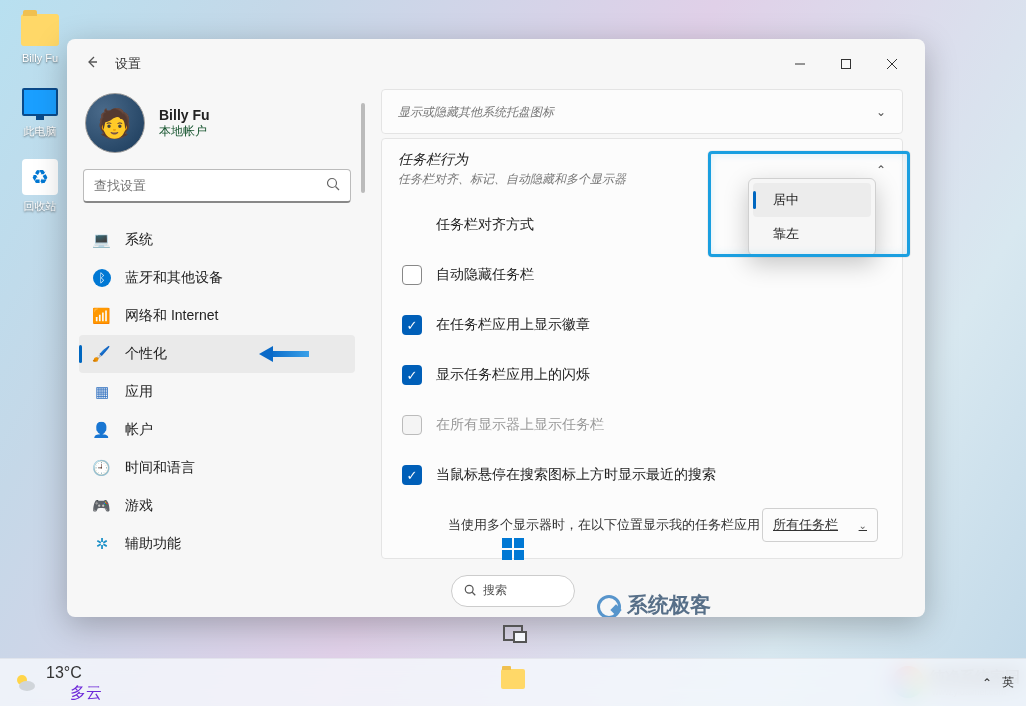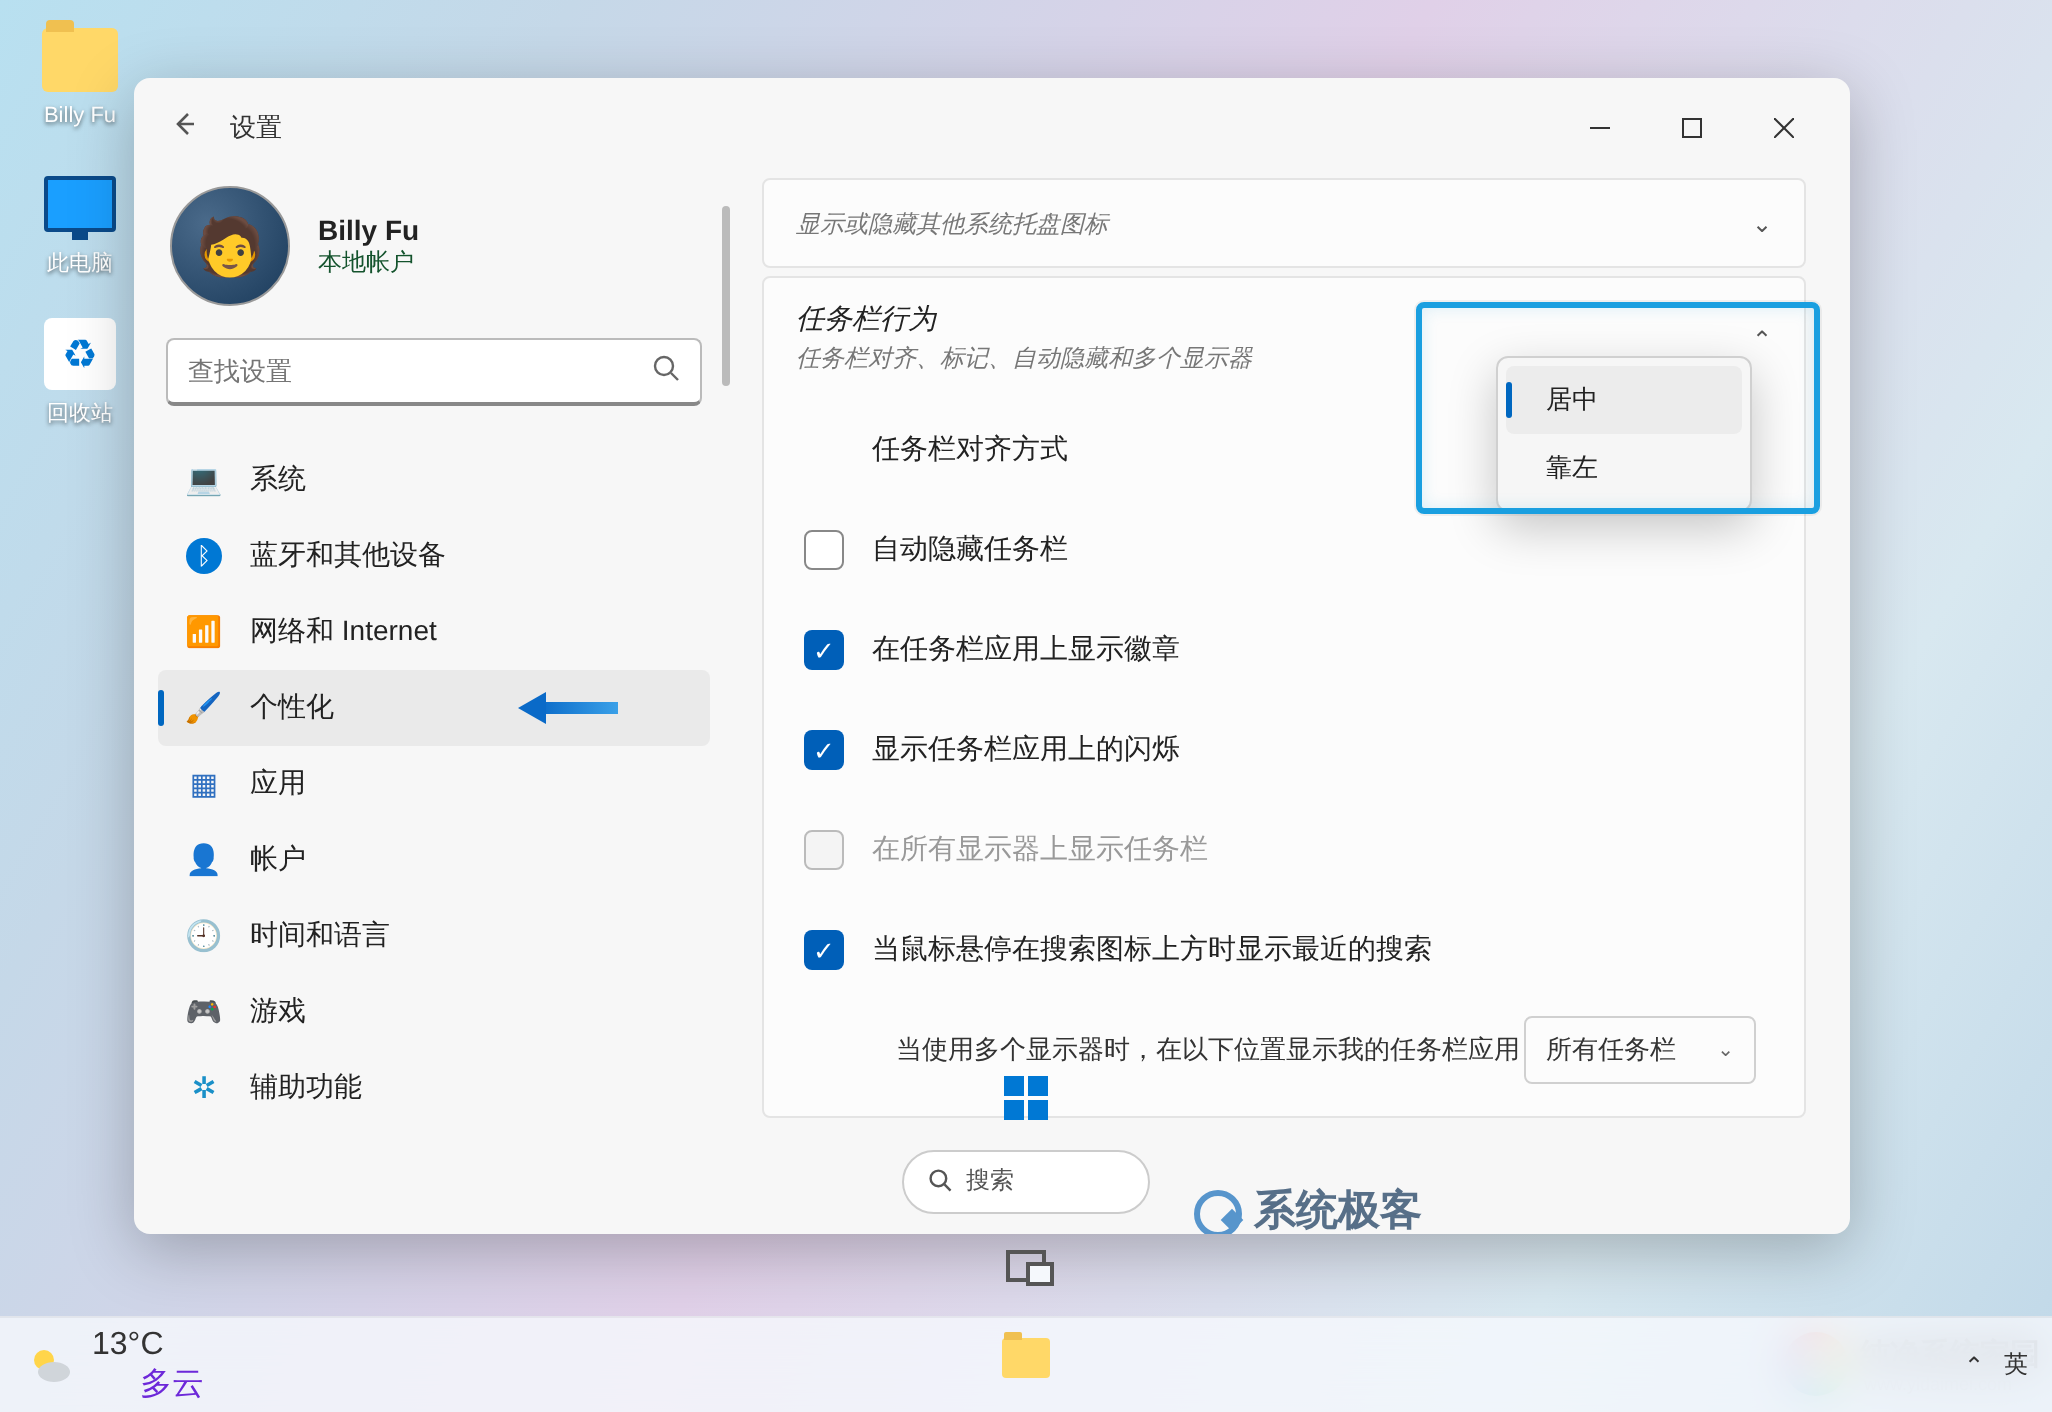--- a/index.html
+++ b/index.html
@@ -110,21 +110,21 @@
   position: absolute;
   border: 3px solid #1a9fe0;
   border-radius: 4px;
   pointer-events: none;
   z-index: 11;
   box-shadow: 0 0 0 1px rgba(0,0,0,0.05), inset 0 0 8px rgba(26,159,224,0.15);
 }
 
 .last-row { padding: 8px 16px 8px 58px; display: flex; align-items: center; font-size: 13px; color: #333; }
 .last-row .txt { flex: 1; line-height: 1.5; }
-.select-box { width: 116px; height: 34px; border: 1px solid #d0d0d0; border-radius: 4px; background: #fcfcfc; display: flex; align-items: center; padding: 16px 10px; font-size: 13px; justify-content: space-between; }
+.select-box { width: 116px; height: 34px; border: 1px solid #d0d0d0; border-radius: 4px; background: #fcfcfc; display: flex; align-items: center; padding: 16px 10px; font-size: 13px; justify-content: space-between; text-decoration: underline; }
 
 
 .wm1 { position: absolute; bottom: -2px; left: 230px; display: flex; align-items: flex-end; font-size: 21px; font-weight: 700; color: #2b4a6a; opacity: 0.78; }
 .wm1 .logo { width: 24px; height: 24px; border: 3px solid #2b7ac0; border-radius: 50%; margin-right: 6px; position: relative; }
 .wm1 .logo::after { content: ""; position: absolute; right: -2px; top: 8px; width: 8px; height: 8px; background: #2b7ac0; transform: rotate(45deg); }
 .wm2 { position: absolute; bottom: 8px; right: 6px; display: flex; align-items: center; font-size: 15px; font-weight: 700; color: #333; }
 .wm2 .url { font-size: 9px; color: #888; font-weight: 400; margin-left: 2px; }
 .wm2 .logo { width: 32px; height: 32px; border-radius: 50%; background: radial-gradient(circle, #fff 30%, transparent 31%), conic-gradient(#e74c3c, #f1c40f, #2ecc71, #3498db, #9b59b6, #e74c3c); margin-right: 6px; }
 
 .scrollbar { position: absolute; right: 2px; top: 0; width: 4px; height: 100%; }

